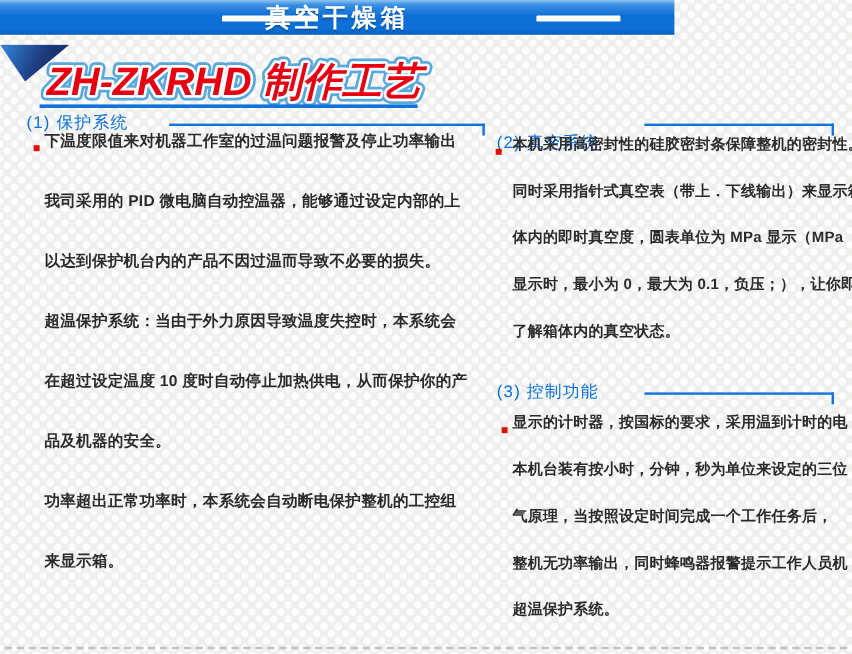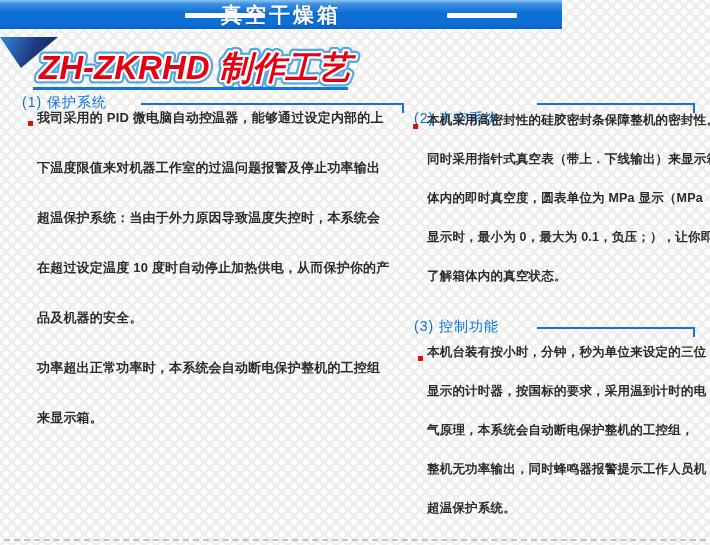--- a/index.html
+++ b/index.html
@@ -98,41 +98,42 @@
   <div class="head-line" style="left:141px; top:103px; width:263px;"></div>
 
   <div class="sec-head" style="left:414px; top:110px;">(2) 真空系统</div>
   <div class="head-line" style="left:537px; top:103px; width:158px;"></div>
 
   <div class="sec-head" style="left:414px; top:318px;text-align:center;">(3) 控制功能</div>
   <div class="head-line" style="left:537px; top:327px; width:158px;"></div>
 
   <div class="bullet" style="left:28px; top:121px;"></div>
   <div class="lines lines-left">
+    <div class="p-line">下温度限值来对机器工作室的过温问题报警及停止功率输出</div>
     <div class="p-line">我司采用的 PID 微电脑自动控温器，能够通过设定内部的上</div>
-    <div class="p-line">下温度限值来对机器工作室的过温问题报警及停止功率输出</div>
+    <div class="p-line">以达到保护机台内的产品不因过温而导致不必要的损失。</div>
     <div class="p-line">超温保护系统：当由于外力原因导致温度失控时，本系统会</div>
     <div class="p-line">在超过设定温度 10 度时自动停止加热供电，从而保护你的产</div>
     <div class="p-line">品及机器的安全。</div>
     <div class="p-line">功率超出正常功率时，本系统会自动断电保护整机的工控组</div>
     <div class="p-line">来显示箱。</div>
   </div>
 
   <div class="bullet" style="left:413px; top:124px;"></div>
   <div class="lines lines-right" style="top:101px;">
     <div class="p-line">本机采用高密封性的硅胶密封条保障整机的密封性。</div>
     <div class="p-line">同时采用指针式真空表（带上．下线输出）来显示箱</div>
     <div class="p-line">体内的即时真空度，圆表单位为 MPa 显示（MPa</div>
     <div class="p-line">显示时，最小为 0，最大为 0.1，负压；），让你即时</div>
     <div class="p-line">了解箱体内的真空状态。</div>
   </div>
 
   <div class="bullet" style="left:418px; top:356px;"></div>
   <div class="lines lines-right" style="top:333px;">
+    <div class="p-line">显示的计时器，按国标的要求，采用温到计时的电</div>
     <div class="p-line">本机台装有按小时，分钟，秒为单位来设定的三位</div>
-    <div class="p-line">显示的计时器，按国标的要求，采用温到计时的电</div>
-    <div class="p-line">气原理，本系统会自动断电保护整机的工控组，</div>
+    <div class="p-line">气原理，当按照设定时间完成一个工作任务后，</div>
     <div class="p-line">整机无功率输出，同时蜂鸣器报警提示工作人员机</div>
     <div class="p-line">超温保护系统。</div>
   </div>
 
   <div class="bottom-dashed"></div>
 </div>
 
 </body></html>

